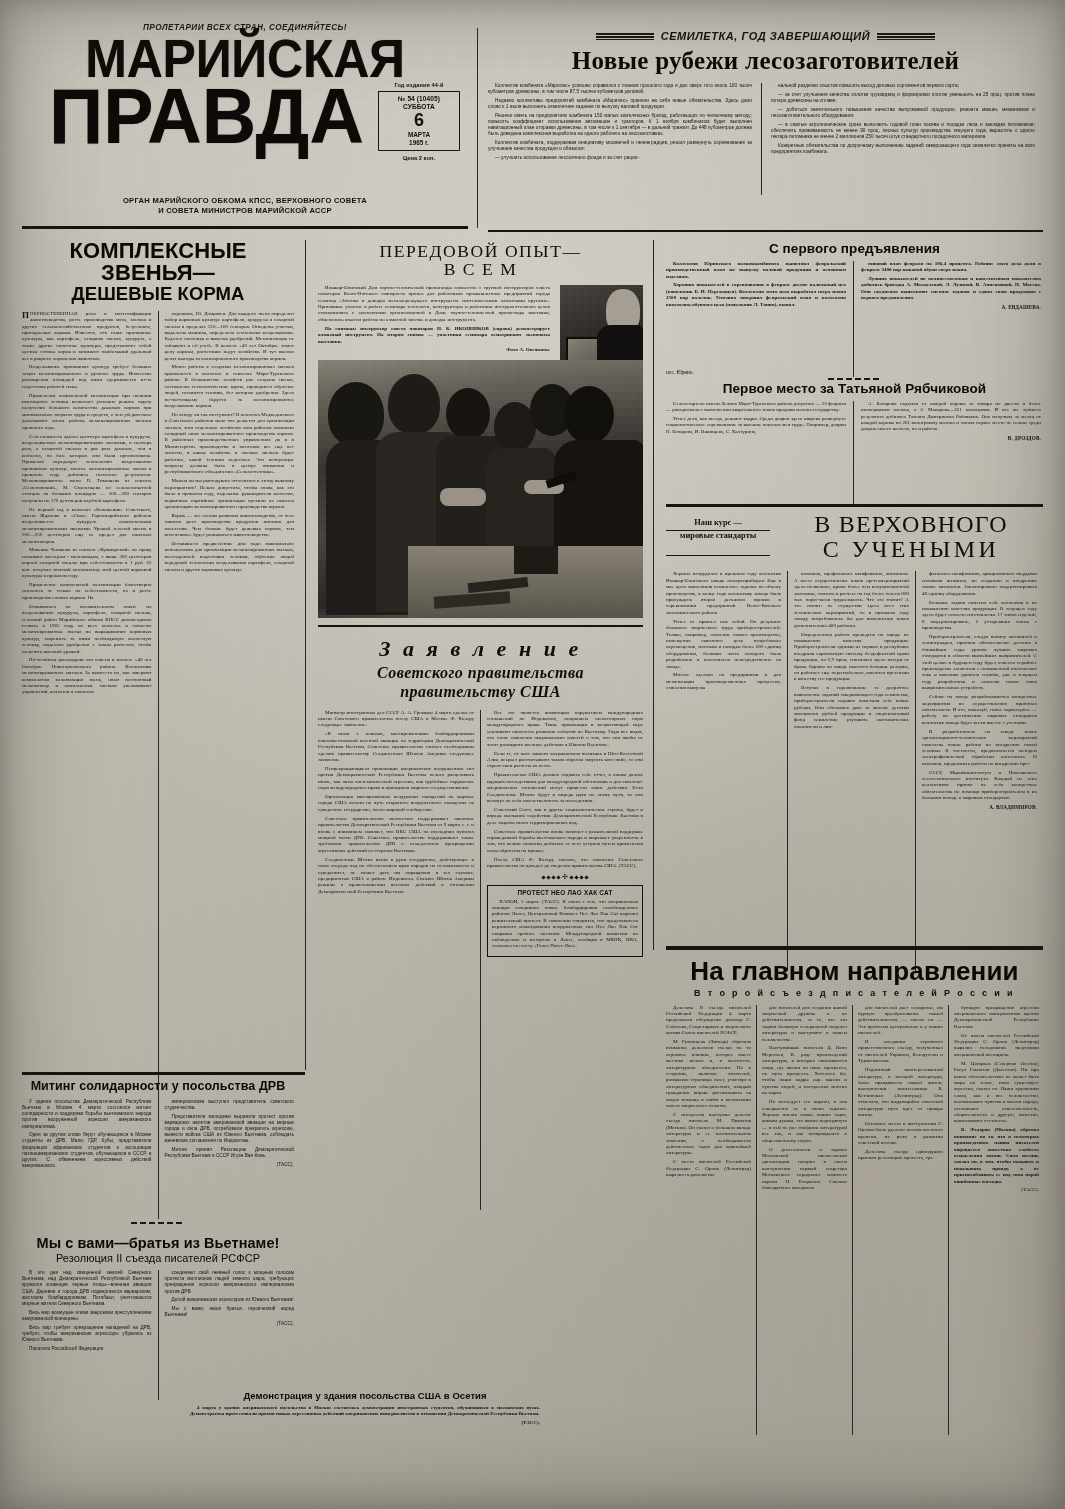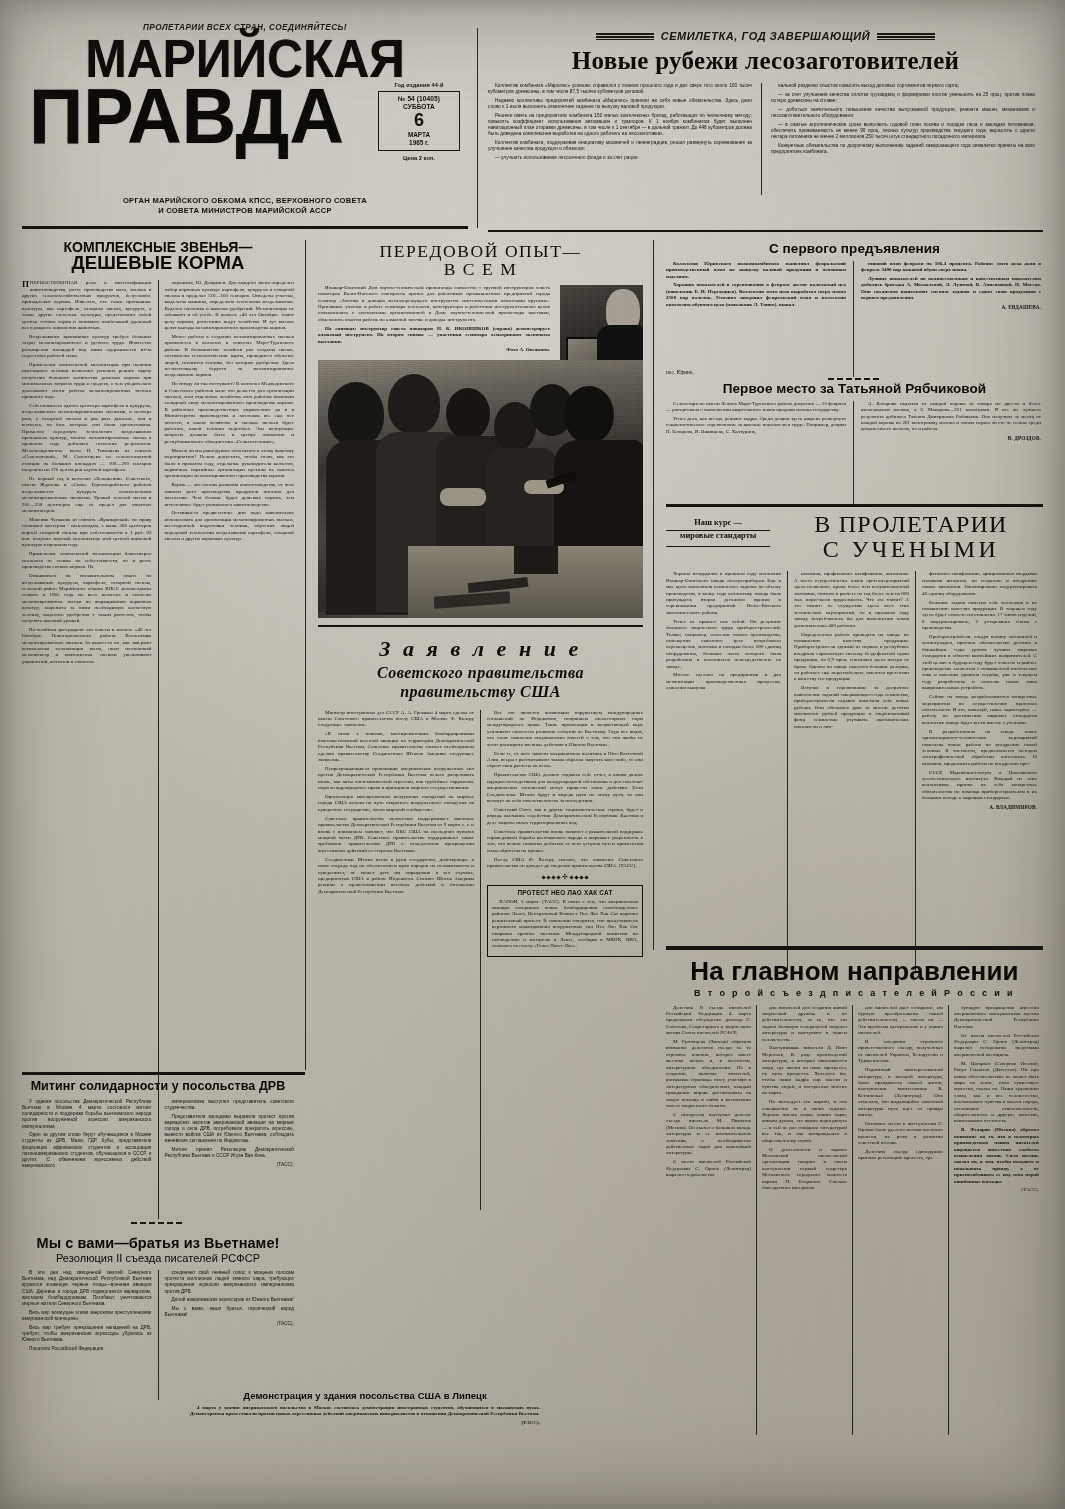--- a/index.html
+++ b/index.html
@@ -57,21 +57,21 @@
     text-align:center;color:#1b1813;margin-top:9px;
   }
   .nameplate{
     font-family:"Liberation Sans", sans-serif;font-weight:700;
     color:#0d0b08;text-align:center;line-height:.96;
     text-shadow:0 0 1px rgba(0,0,0,.55);
   }
   #np1{font-size:50px;letter-spacing:-.005em;margin-top:3px;transform:scaleY(1.06);}
   #np2{font-size:74px;letter-spacing:.002em;margin-top:-2px;transform:scaleX(1.02) scaleY(1.04);
        display:inline-block;}
-  #np2wrap{text-align:left;padding-left:10px;}
+  #np2wrap{text-align:left;padding-left:10px;margin-left:20px;}
   .organ{
     font-family:"Liberation Sans", sans-serif;font-weight:700;font-size:7.6px;
     text-align:center;line-height:10px;letter-spacing:.035em;margin-top:6px;color:#15120e;
   }
   
   #issuebox{position:absolute;right:8px;top:68px;width:82px;text-align:center;}
   .yearline{font-family:"Liberation Sans",sans-serif;font-size:5.6px;font-weight:700;letter-spacing:.02em;margin-bottom:3px;}
   .ibx{border:1px solid #1a1712;padding:3px 2px 4px;}
   .ibx .num{font-family:"Liberation Sans",sans-serif;font-size:6.6px;font-weight:700;letter-spacing:.01em;}
   .ibx .dow{font-family:"Liberation Sans",sans-serif;font-size:6.6px;font-weight:700;margin-top:1px;}
@@ -115,21 +115,21 @@
   
   .photo{position:relative;overflow:hidden;background:#2a2723;filter:contrast(1.04) brightness(.98);}
   .ph-grain{position:absolute;inset:0;opacity:.5;
     background-image:repeating-linear-gradient(0deg,rgba(255,255,255,.05) 0 1px,rgba(0,0,0,.07) 1px 2px),
                      repeating-linear-gradient(90deg,rgba(255,255,255,.04) 0 1px,rgba(0,0,0,.05) 1px 2px);}
 
   
   .curs-box{font-family:"Liberation Serif",serif;font-weight:700;font-size:8.4px;
     line-height:10.5px;text-align:center;color:#15120e;}
   .curs-box .l1{border-bottom:1px solid #1a1712;padding-bottom:1px;}
-  .curs-box .l2{border-bottom:1.5px solid #1a1712;padding-bottom:5px;}
+  .curs-box .l2{border-bottom:1.5px solid #1a1712;padding-bottom:14px;}
 
   
   .orn{height:6px;display:flex;align-items:center;justify-content:center;gap:2px;}
   .orn .d{width:3px;height:3px;background:#1a1712;transform:rotate(45deg);}
   .orn .star{font-size:7px;line-height:7px;color:#1a1712;}
   .shortrule{height:2px;width:54px;margin:3px auto;
     background:repeating-linear-gradient(90deg,#1a1712 0 6px,transparent 6px 9px);}
 
   
   .protest-box{border:1px solid #1a1712;padding:3px 4px 4px;}
@@ -190,21 +190,21 @@
             <p>— за счет улучшения качества сплотки грузовдвиц и формировки плотов уменьшить на 25 проц. против плана потери древесины на сплаве;</p>
             <p>— добиться значительного повышения качества выпускаемой продукции, ремонта машин, механизмов и лесозаготовительного оборудования;</p>
           <p>— в сжатые агротехнические сроки выполнить годовой план посева и посадки леса и закладки питомников; обеспечить приживаемость не менее 90 проц. лесных культур производства текущего года; вырастить с одного гектара питомника не менее 2 миллионов 250 тысяч штук стандартного посадочного материала.</p>
             <p>Конкретные обязательства по досрочному выполнению заданий завершающего года семилетки приняты на всех предприятиях комбината.</p>
         </div>
       </div>
     </div>
     <div class="rule hr2" style="position:absolute;left:466px;top:216px;width:555px;"></div>
 
     <div style="position:absolute;left:0;top:226px;width:272px;">
-      <div class="hl-black" style="font-size:14px;text-align:center;">КОМПЛЕКСНЫЕ ЗВЕНЬЯ—</div>
+      <div class="hl-black" style="font-size:22px;text-align:center;">КОМПЛЕКСНЫЕ ЗВЕНЬЯ—</div>
       <div class="hl-black" style="font-size:18.5px;">ДЕШЕВЫЕ КОРМА</div>
 
       <div style="display:flex;margin-top:7px;">
         <div class="body-txt" style="width:130px;">
           <p style="text-indent:0;"><span style="font-size:9px;font-weight:700;float:left;line-height:8px;padding:0 1px 0 0;">П</span><span>ПЕРВОСТЕПЕННАЯ роль в интенсификации животноводства, росте производства мяса, молока и других сельскохозяйственных продуктов, безусловно, принадлежит кормам. Известно, что такие пропашные культуры, как картофель, сахарная свекла, кукуруза, а также другие силосные культуры, представляют собой ценные сочные корма и занимают наибольший удельный вес в рационе кормления животных.</span></p>
           <p>Возделывание пропашных культур требует больших затрат механизированного и ручного труда. Иначество расширения площадей под ними сдерживается из-за недостатка рабочей силы.</p>
             <p>Применение комплексной механизации при наличии имеющихся техники позволяет успешно решать задачу получения большого количества дешевых кормов при минимальных затратах труда и средств, о чем убедительно доказывают итоги работы механизированных звеньев прошлого года.</p>
             <p>Себестоимость одного центнера картофеля и кукурузы, возделываемых механизированными звеньями, в полтора раза, а сахарной свеклы в два раза дешевле, чем в колхозах, на базе которых они были организованы. Применяя передовую технологию возделывания пропашных культур, многие механизированные звенья в прошлом году добились неплохих результатов. Механизированное звено П. Тимошева из совхоза «Семеновский», М. Смоленцева из сельхозопытной станции на больших площадях — 100—200 гектаров получили по 170 центнеров клубней картофеля.</p>
           <p>Не первый год в колхозах «Большевик» Советского, имени Жданова и «Сила» Горномарийского районов возделывается кукуруза комплексными механизированными звеньями. Урожай зеленой массы в 200—250 центнеров еще не предел для опытных механизаторов.</p>
             <p>Максима Чепакова из совхоза «Кужмарский» по праву называют мастером - свекловодом, с выше 300 центнеров корней сахарной свеклы при себестоимости в 1 руб. 03 коп. получил знатный механизатор этой ценной кормовой культуры в прошлом году.</p>
@@ -355,21 +355,21 @@
     </div>
     <div class="rule hr3" style="position:absolute;left:644px;top:490px;width:377px;"></div>
 
     <div style="position:absolute;left:644px;top:498px;width:377px;">
       <div style="display:flex;align-items:flex-start;gap:9px;">
         <div class="curs-box" style="width:104px;padding-top:6px;">
           <div class="l1">Наш курс —</div>
           <div class="l2">мировые стандарты</div>
         </div>
         <div style="flex:1;">
-          <div class="hl-serif" style="font-size:24px;letter-spacing:.05em;">В ПРОЛЕТАРИИ</div>
+          <div class="hl-serif" style="font-size:24px;letter-spacing:.05em;">В ВЕРХОВНОГО</div>
           <div class="hl-serif" style="font-size:24px;letter-spacing:.14em;">С УЧЕНЫМИ</div>
         </div>
       </div>
 
       <div style="display:flex;margin-top:9px;">
         <div class="body-txt" style="width:115px;">
           <p>Хорошо потрудился в прошлом году коллектив Йошкар-Олинского завода электроприборов. Еще в мае здесь выполнили семилетнее задание по объему производства, в конце года коллективу завода была присуждена вторая денежная премия в соревновании предприятий Волго-Вятского экономического района.</p>
             <p>Успех не пришел сам собой. Он результат большого творческого труда приборостроителей. Только, например, освоение нового производства, помещения сквозного цеха потребовало перемещения, монтажа и наладки более 600 единиц оборудования, большая часть которого была разработана и изготовлена непосредственно на заводе.</p>
             <p>Многое сделано на предприятии и для механизации производственных процессов, освоения выпуска</p>
         </div>
@@ -464,21 +464,21 @@
         <div class="body-txt sans" style="width:130px;">
           <p>соединяют свой гневный голос к мощным голосам протеста миллионов людей земного шара, требующих прекращения агрессии американского империализма против ДРВ.</p>
             <p>Долой американских агрессоров из Южного Вьетнама!</p>
             <p>Мы с вами, наши братья, героический народ Вьетнама!</p>
           <p style="text-align:right;text-indent:0;">(ТАСС).</p>
         </div>
       </div>
     </div>
 
     <div style="position:absolute;left:168px;top:1377px;width:350px;">
-      <div class="hl-black" style="font-size:9.5px;">Демонстрация у здания посольства США в Липецк</div>
+      <div class="hl-black" style="font-size:9.5px;">Демонстрация у здания посольства США в Осетия</div>
       <div class="body-txt bolded" style="margin-top:4px;">
         <p>4 марта у здания американского посольства в Москве состоялась демонстрация иностранных студентов, обучающихся в московских вузах. Демонстранты протестовали против новых агрессивных действий американских империалистов в отношении Демократической Республики Вьетнам.</p>
         <p style="text-align:right;text-indent:0;">(ТАСС).</p>
       </div>
     </div>
 
   </div>
   <div id="grain"></div>
   <div id="vig"></div>
 </div>

